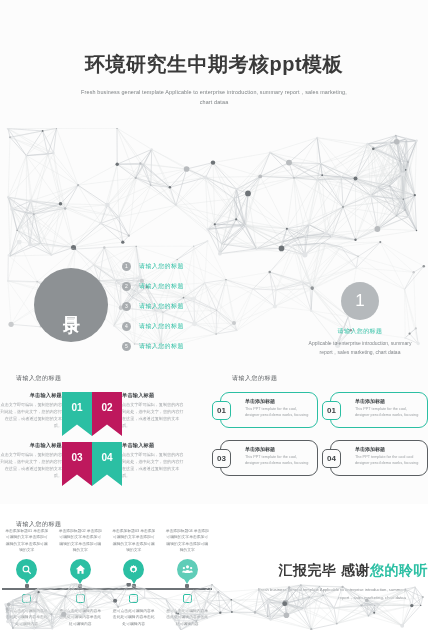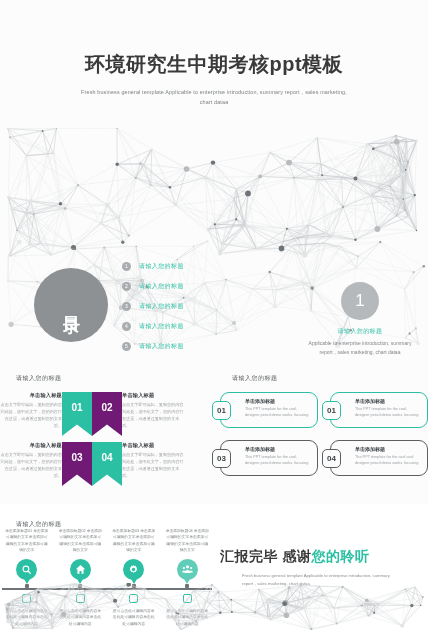--- a/index.html
+++ b/index.html
@@ -89,21 +89,21 @@
   .rib-t { font-size:5.2px; font-weight:bold; color:#3f4346; margin-bottom:3px; letter-spacing:.2px; }
   .rib-d { font-size:4.1px; line-height:1.7; color:#9b9fa2; }
   .ribbon {
     width:30px; height:44px; position:relative; flex:none;
     display:flex; align-items:flex-start; justify-content:center;
     padding-top:10px;
     color:#fff; font-size:10px; font-weight:bold;
     clip-path:polygon(0 0,100% 0,100% 100%,50% 74%,0 100%);
   }
   .ribbon.teal { background:#2bbfa3; }
-  .ribbon.dark { background:#701a75;text-align:center; }
+  .ribbon.dark { background:#be185d;text-align:center; }
 
   
   .cards { position:absolute; top:392px; left:220px; width:208px; height:110px; }
   .card-row { display:flex; gap:12px; margin-bottom:12px; }
   .card {
     position:relative; width:98px; height:36px;
     border:1px solid #2bbfa3; border-radius:9px;
     padding:5px 6px 5px 24px;
   }
   .card.dark { border-color:#5b5f62; }
@@ -142,21 +142,21 @@
     width:4px; height:4px; background:#6e7377;
     border-radius:1px; margin:4px auto 0;
   }
   .tl-sq {
     width:9px; height:9px; border:1.2px solid #2bbfa3;
     border-radius:2px; margin:6px auto 5px;
   }
   .tl-bot { font-size:3.8px; line-height:1.7; color:#83878a; padding:0 4px; }
 
   
-  .thanks { position:absolute; top:548px; left:220px; width:208px; text-align:left; }
+  .thanks { position:absolute; top:562px; left:220px; width:208px; text-align:right; }
   .thx-main { font-size:14px; font-weight:bold; color:#3a3a3a; letter-spacing:.5px; }
   .thx-main em { font-style:normal; color:#2bbfa3; }
   .thx-sub { margin-top:6px; font-size:4.2px; line-height:1.85; color:#8a8e91; padding:0 22px; }
 </style>
 </head>
 <body>
 
 <div class="page">
 
   <div class="hero">

